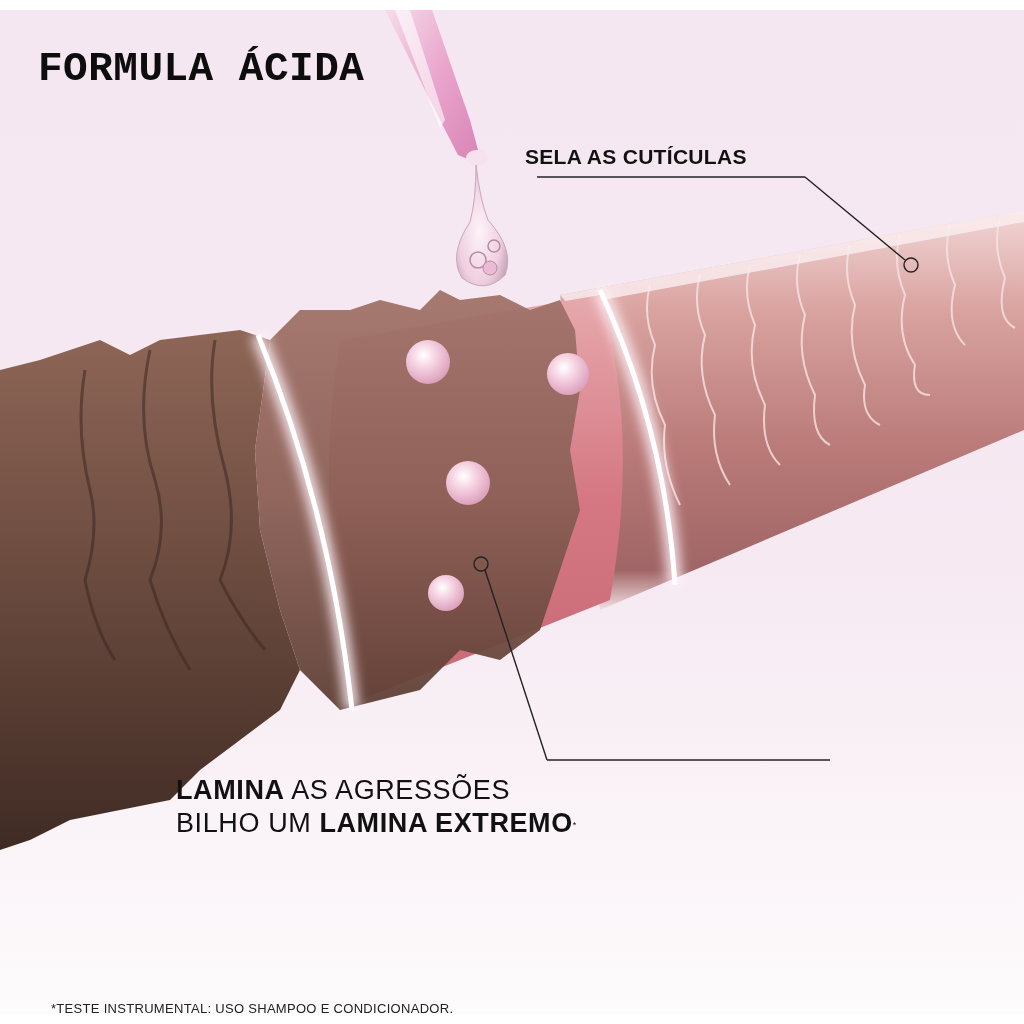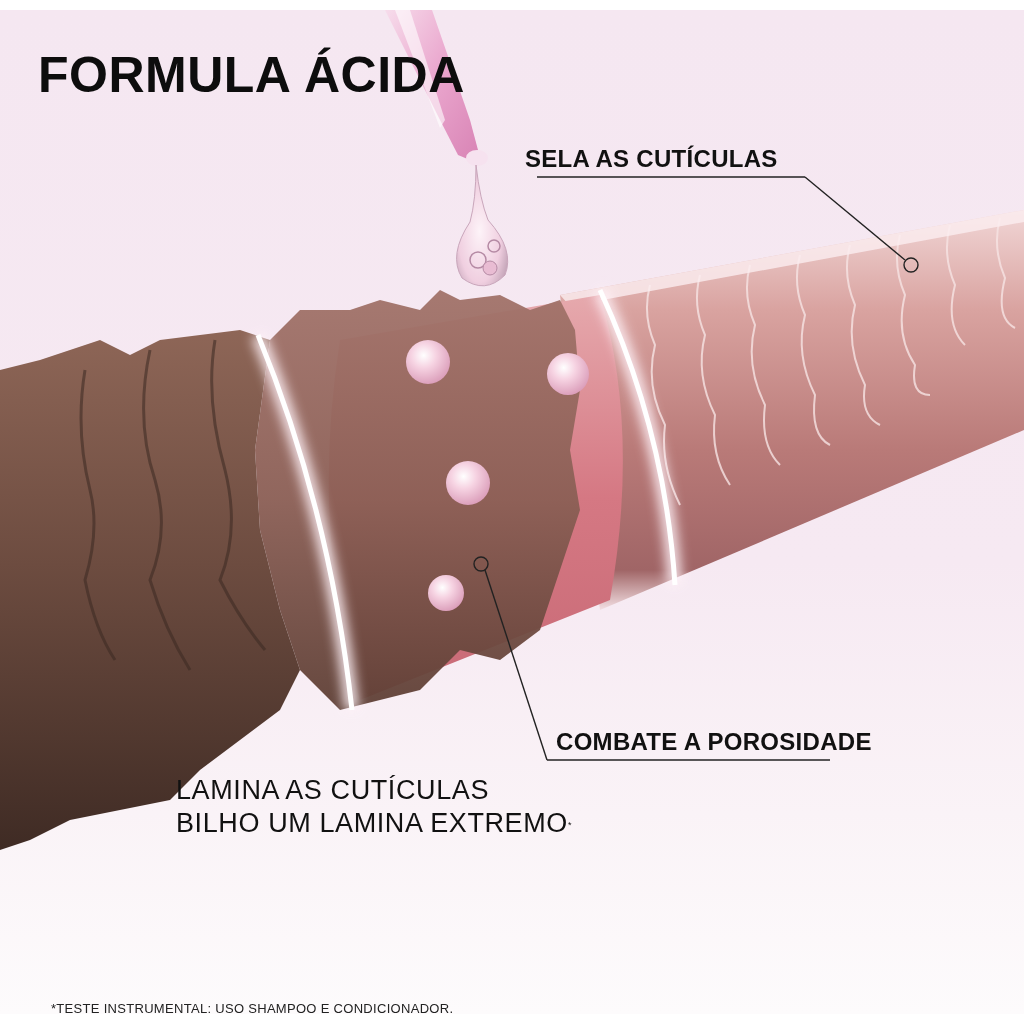--- a/index.html
+++ b/index.html
@@ -8,37 +8,38 @@
     background: #ffffff;
     font-family: "Liberation Sans", "DejaVu Sans", sans-serif;
   }
   .canvas {
     position: absolute; left: 0; top: 10px; width: 1024px; height: 1004px;
     background: linear-gradient(180deg, #f5e7f1 0%, #f6e9f2 55%, #faf3f7 80%, #fdfbfc 100%);
     overflow: hidden;
   }
   .headline {
     position: absolute; left: 38px; top: 36px;
-    font-size: 50px; font-weight: 700; color: #0d0d0d; letter-spacing: 0.5px;
+    font-size: 41px; font-weight: 700; color: #0d0d0d; letter-spacing: 0.5px;
     white-space: nowrap;
+    font-family: Liberation Mono, monospace;
   }
   .art { position: absolute; left: 0; top: 0; width: 1024px; height: 1004px; }
   .callout-label {
-    position: absolute; font-size: 24px; font-weight: 700; color: #111;
+    position: absolute; font-size: 21px; font-weight: 700; color: #111;
     white-space: nowrap; letter-spacing: 0.3px;
   }
   .callout-sela { left: 525px; top: 135px; }
   .callout-combate { left: 556px; top: 718px; }
   .body-copy {
     position: absolute; left: 176px; top: 764px;
     font-size: 27px; line-height: 33px; color: #111; letter-spacing: 0.6px;
     white-space: nowrap;
   }
   .body-copy .line { display: block; }
-  .body-copy .b { font-weight: 400; }
+  .body-copy .b { font-weight: 700; }
   .body-copy .l { font-weight: 400; }
   .body-copy sup { font-size: 9px; vertical-align: top; position: relative; top: 2px; }
   .footnote {
     position: absolute; left: 51px; top: 991px;
     font-size: 13px; color: #222; letter-spacing: 0.3px; white-space: nowrap;
   }
 </style>
 </head>
 <body>
 
@@ -143,25 +144,24 @@
     <g stroke="#222" stroke-width="1.4" fill="none">
       <circle cx="481" cy="554" r="7"></circle>
       <line x1="485" y1="560" x2="547" y2="750"></line>
       <line x1="547" y1="750" x2="830" y2="750"></line>
     </g>
   </svg>
 
   <div class="headline">FORMULA ÁCIDA</div>
 
   <div class="callout-label callout-sela">SELA AS CUTÍCULAS</div>
-  <div class="callout-label callout-combate">COMBATE A POROSIDADE</div>
 
   <div class="body-copy">
     <span class="line">
-      <span class="b">LAMINA</span><span class="l"> AS CUTÍCULAS</span>
+      <span class="b">LAMINA</span><span class="l"> AS AGRESSÕES</span>
     </span>
     <span class="line">
       <span class="l">BILHO UM </span><span class="b">LAMINA EXTREMO</span><sup>*</sup>
     </span>
   </div>
 
   <div class="footnote">*TESTE INSTRUMENTAL: USO SHAMPOO E CONDICIONADOR.</div>
 </div>
 
 </body></html>

